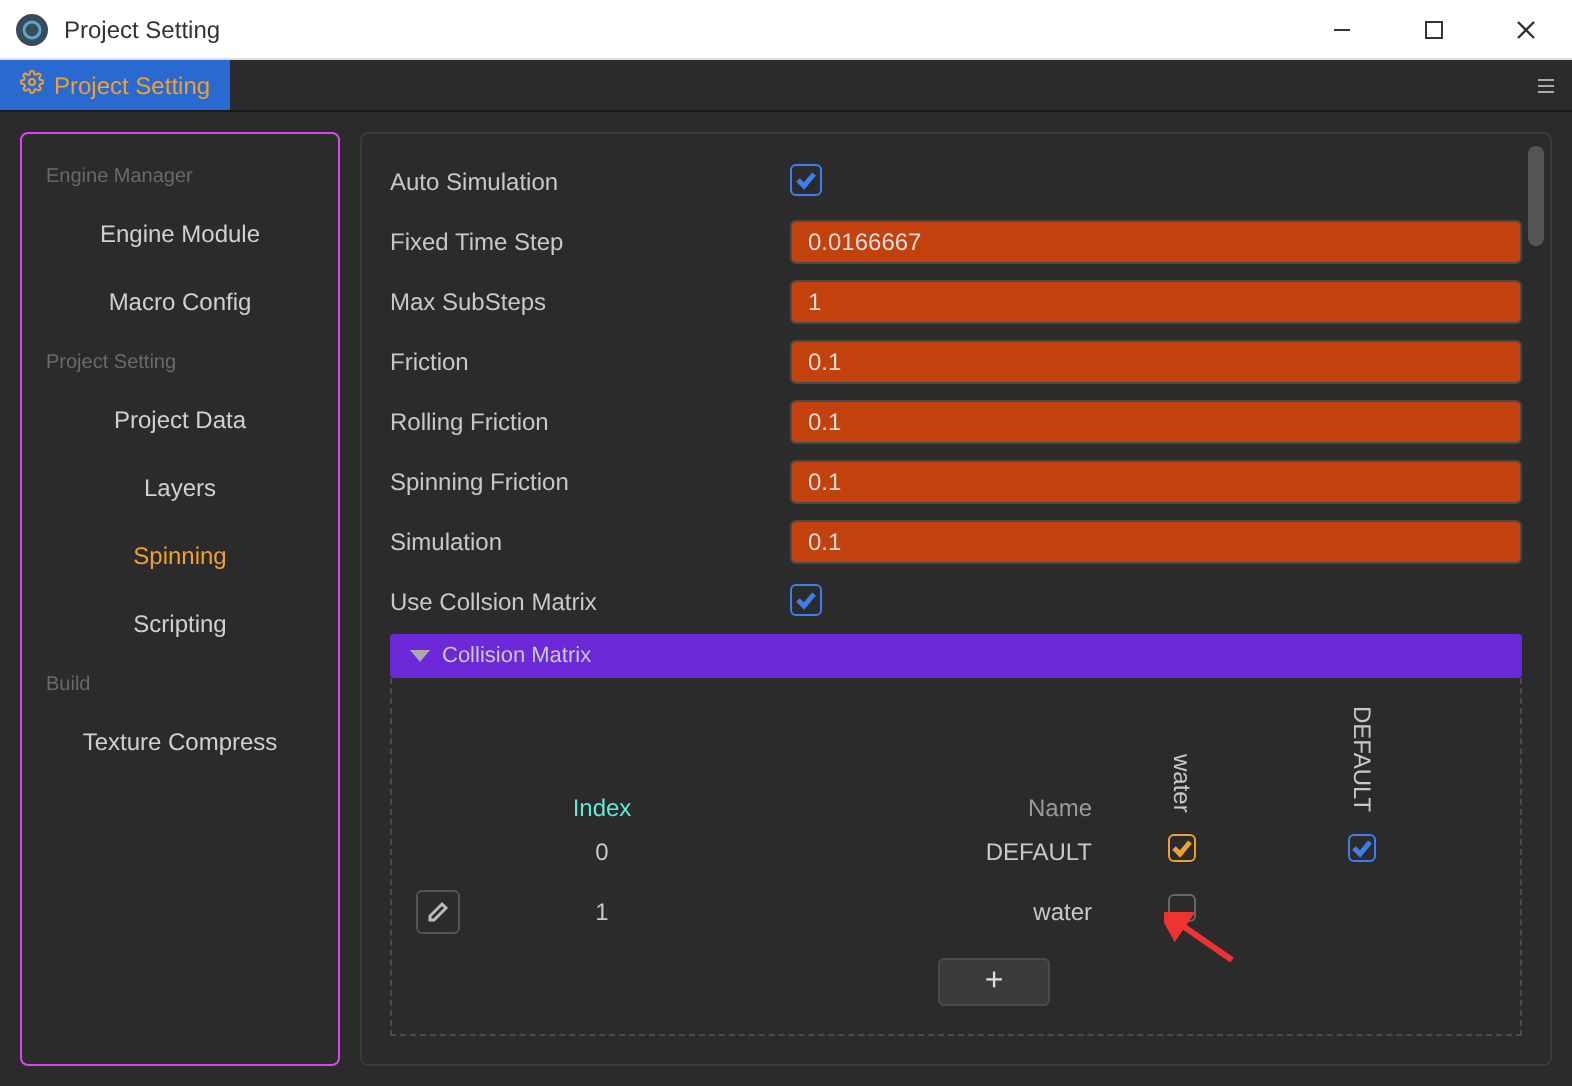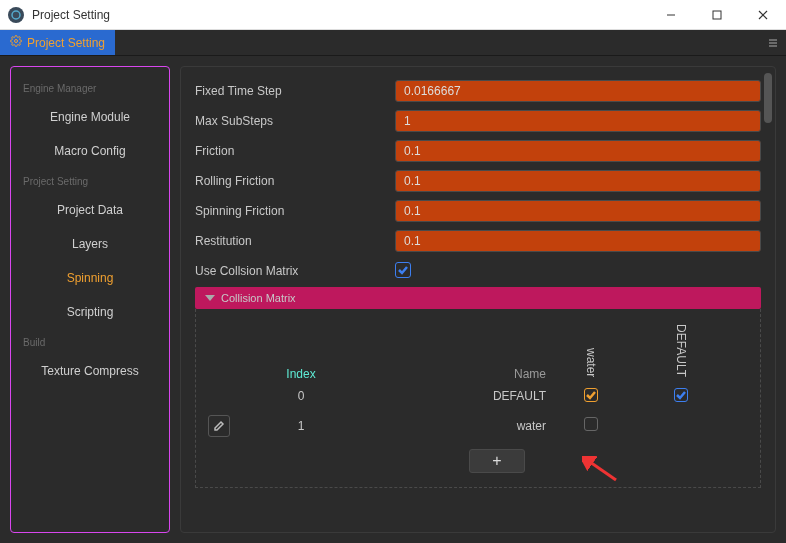--- a/index.html
+++ b/index.html
@@ -37,21 +37,21 @@
   .chk { width:16px; height:16px; border:1px solid #3d7ff0; border-radius:3px; display:inline-flex; align-items:center; justify-content:center; background:#2b2b2b; cursor:pointer; }
   .chk.checked svg { display:block; }
   .chk svg { display:none; width:12px; height:12px; stroke:#3d7ff0; stroke-width:2.5; fill:none; }
   .chk.small { width:14px; height:14px; }
   .chk.gold { border-color:#f0a030; }
   .chk.gold svg { stroke:#f0a030; }
   .chk.grey { border-color:#666; }
 
   
   .matrix-wrap { margin-top:2px; }
-  .matrix-head { background:#be185d; height:22px; display:flex; align-items:center; padding:0 10px; font-size:11px; color:#c8c8c8; border-radius:2px; gap:6px; }
+  .matrix-head { background:#6d28d9; height:22px; display:flex; align-items:center; padding:0 10px; font-size:11px; color:#c8c8c8; border-radius:2px; gap:6px; }
   .caret { display:inline-block; width:0; height:0; border-left:5px solid transparent; border-right:5px solid transparent; border-top:6px solid #aaa; }
   .matrix-body { border:1px dashed #4a4a4a; border-top:none; padding:10px 12px 14px; }
   .matrix-table { width:100%; }
   .matrix-table .thead { display:flex; align-items:flex-end; height:62px; }
   .col-index { width:110px; text-align:center; font-size:12px; color:#5eead4; }
   .col-name  { width:190px; text-align:right; font-size:12px; color:#9a9a9a; }
   .col-chk   { width:90px; text-align:center; }
   .vlabel { font-size:12px; color:#c8c8c8; writing-mode:vertical-rl; text-orientation:mixed; display:inline-block; }
   .trow { display:flex; align-items:center; height:30px; }
   .trow .col-index, .trow .col-name { color:#c8c8c8; }
@@ -129,20 +129,30 @@
         <div class="side-item">Project Data</div>
         <div class="side-item">Layers</div>
         <div class="side-item selected">Spinning</div>
         <div class="side-item">Scripting</div>
         <div class="side-section-title">Build</div>
         <div class="side-item">Texture Compress</div>
       </div>
 
     <div class="main">
 
+      <div class="row">
+        <div class="label">Auto Simulation</div>
+        <div class="field">
+          <span class="chk checked">
+            <svg viewBox="0 0 12 12">
+                <polyline points="2,6 5,9 10,3"></polyline>
+              </svg>
+          </span>
+        </div>
+      </div>
 
       <div class="row">
         <div class="label">Fixed Time Step</div>
         <div class="field"><input type="text" value="0.0166667" style=""></div>
       </div>
 
       <div class="row">
         <div class="label">Max SubSteps</div>
         <div class="field"><input type="text" value="1" style=""></div>
       </div>
@@ -156,21 +166,21 @@
         <div class="label">Rolling Friction</div>
         <div class="field"><input type="text" value="0.1" style=""></div>
       </div>
 
       <div class="row">
         <div class="label">Spinning Friction</div>
         <div class="field"><input type="text" value="0.1" style=""></div>
       </div>
 
       <div class="row">
-        <div class="label">Restitution</div>
+        <div class="label">Simulation</div>
         <div class="field"><input type="text" value="0.1" style=""></div>
       </div>
 
       <div class="row">
         <div class="label">Use Collsion Matrix</div>
         <div class="field">
           <span class="chk checked">
             <svg viewBox="0 0 12 12">
                 <polyline points="2,6 5,9 10,3"></polyline>
               </svg>

